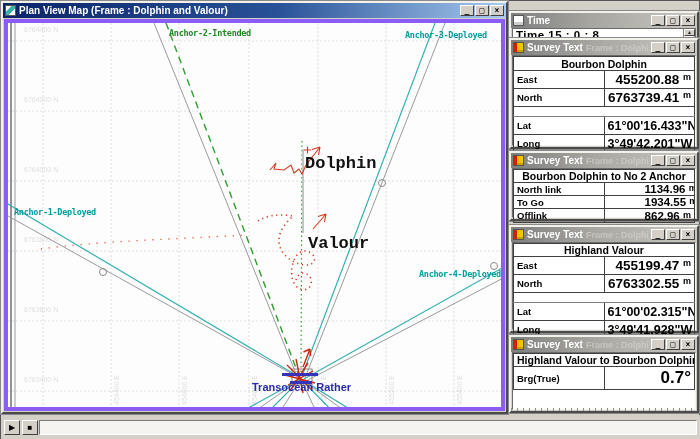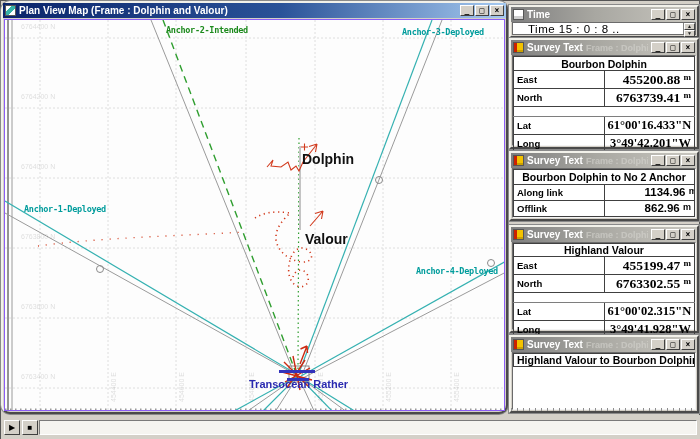--- a/index.html
+++ b/index.html
@@ -15,46 +15,46 @@
   .tbar .ttl { font-size:10px; font-weight:bold; color:#ffffff; white-space:nowrap; }
   .tbar .ghost { font-size:9px; font-weight:bold; color:#d9d8d2; opacity:.55; white-space:nowrap; text-shadow:0 0 1px #bbb; flex:1; overflow:hidden; }
   .winbtns { display:flex; gap:1px; margin-left:auto; }
   .wbtn { width:14px; height:11px; background:#d4d0c8; border:1px solid; border-color:#fff #404040 #404040 #fff; font-size:8px; font-weight:bold; color:#000; line-height:9px; text-align:center; font-family:"DejaVu Sans Mono",monospace; }
   .icon { width:11px; height:11px; flex:none; border:1px solid #555; }
   .icon-map { background:linear-gradient(135deg,#ffffff 30%,#37b3a8 30%,#37b3a8 65%,#ffffff 65%); }
   .icon-doc { background:#fff; box-shadow:inset 0 -3px 0 #cfcfcf; }
   .icon-survey { background:#f3c200; box-shadow:inset 3px 0 0 #cc2200, inset 0 -2px 0 #caa000; }
 
   
-  #mapwin { left:0; top:0; width:507px; height:413px;border-radius:9px; }
-  #mapclient { position:absolute; left:1px; top:16px; right:1px; bottom:1px; background:#fdfdfd; border:1px solid #8b5cf6; overflow:hidden;text-align:center; }
+  #mapwin { left:0; top:0; width:507px; height:413px; }
+  #mapclient { position:absolute; left:1px; top:16px; right:1px; bottom:1px; background:#fdfdfd; border:4px solid #8b5cf6; overflow:hidden;text-align:center; }
   #mapsvg { position:absolute; left:0; top:0; }
   .maplabel { position:absolute; white-space:nowrap; font-weight:bold; }
   .lbl-mono { font-family:"DejaVu Sans Mono",monospace; font-size:8.5px; letter-spacing:-0.3px; }
-  .lbl-vessel { font-size:14px; color:#111; font-family:Liberation Sans, sans-serif; }
+  .lbl-vessel { font-size:17px; color:#111; font-family:Liberation Mono, monospace; }
   .lbl-rig { font-size:11px; font-family:"Liberation Sans",sans-serif; }
   .gridlab { position:absolute; font-size:7px; color:#000; opacity:.13; white-space:nowrap; font-family:"Liberation Sans",sans-serif; }
   .gridlab-e { writing-mode:vertical-rl; transform:rotate(180deg); }
 
   
   .panelbody { position:absolute; left:1px; right:1px; top:15px; bottom:1px; background:#fff; border:1px solid; border-color:#6b6b6b #f4f4f4 #f4f4f4 #6b6b6b; }
   table.svt { width:100%; height:100%; border-collapse:collapse; table-layout:fixed; }
   table.svt td { border:1px solid #404040; padding:0 3px; overflow:hidden; white-space:nowrap; }
   td.hd { text-align:center; font-weight:bold; font-size:10.5px; color:#000; }
   td.lb { font-weight:bold; font-size:9.5px; color:#000; width:55px; }
   td.vl { text-align:right; font-weight:bold; color:#000; }
-  .v13 td.vl { font-size:13.5px;font-family:Liberation Serif, serif; }
+  .v13 td.vl { font-size:13.5px; }
   .v11 td.vl { font-size:11.5px;padding-left:40px; }
   .v17 td.vl { font-size:17px; }
   td.vl .unit { font-size:9px; font-weight:bold; vertical-align:top; }
   td.blankrow { border-left:1px solid #7e7e7e; border-right:1px solid #7e7e7e; }
 
   
   #timebody { position:absolute; left:1px; right:1px; top:15px; bottom:1px; background:#fff; border:1px solid #6b6b6b; display:flex; align-items:center; }
-  #timeval { flex:1; font-size:11.5px; font-weight:normal; padding-left:15px; letter-spacing:.5px; }
+  #timeval { flex:1; font-size:11.5px; font-weight:bold; padding-left:3px; letter-spacing:.5px; }
   .spinner { width:12px; height:100%; display:flex; flex-direction:column; border-left:1px solid #808080; }
   .spinbtn { flex:1; background:#d4d0c8; border:1px solid; border-color:#fff #404040 #404040 #fff; font-size:5px; line-height:5px; text-align:center; color:#222; }
 
   
   .grip { position:absolute; height:3px; background:repeating-linear-gradient(90deg,#8f8f8f 0 1.5px,transparent 1.5px 6px); }
 
   
   #bottombar { position:absolute; left:0; top:414px; width:700px; height:25px; background:#d4d0c8; }
   .pbtn { position:absolute; top:5px; width:16px; height:15px; background:#d4d0c8; border:1px solid; border-color:#fff #404040 #404040 #fff; font-size:8px; line-height:13px; text-align:center; color:#000; }
   #statusfield { position:absolute; left:38px; top:5px; width:658px; height:15px; background:#f5f4f0; border:1px solid; border-color:#7a7a7a #fff #fff #7a7a7a; }
@@ -159,29 +159,29 @@
       <span class="gridlab" style="left:16px; top:353px">6763400 N</span>
       <span class="gridlab gridlab-e" style="left:105px; top:352px">454400 E</span>
       <span class="gridlab gridlab-e" style="left:173px; top:352px">454600 E</span>
       <span class="gridlab gridlab-e" style="left:243px; top:352px">454800 E</span>
       <span class="gridlab gridlab-e" style="left:312px; top:352px">455000 E</span>
       <span class="gridlab gridlab-e" style="left:380px; top:352px">455200 E</span>
       <span class="gridlab gridlab-e" style="left:448px; top:352px">455400 E</span>
 
       <span class="maplabel lbl-mono" style="left:161px; top:5px;  color:#1d8a1d">Anchor-2-Intended</span>
       <span class="maplabel lbl-mono" style="left:397px; top:7px;  color:#009c9c">Anchor-3-Deployed</span>
-      <span class="maplabel lbl-mono" style="left:19px;   top:184px; color:#009c9c">Anchor-1-Deployed</span>
+      <span class="maplabel lbl-mono" style="left:6px;   top:184px; color:#009c9c">Anchor-1-Deployed</span>
       <span class="maplabel lbl-mono" style="left:411px; top:246px; color:#009c9c">Anchor-4-Deployed</span>
       <span class="maplabel lbl-vessel" style="left:297px; top:131px">Dolphin</span>
       <span class="maplabel lbl-vessel" style="left:300px; top:211px">Valour</span>
       <span class="maplabel lbl-rig" style="left:244px; top:358px; color:#2a2ab0">Transocean Rather</span>
     </div>
   </div>
 
-  <div class="win" style="left:508px; top:4px; width:190px; height:33px">
+  <div class="win" style="left:508px; top:10px; width:190px; height:33px">
     <div class="tbar tbar-inactive">
       <span class="icon icon-doc"></span>
       <span class="ttl">Time</span>
       <span class="winbtns">
         <span class="wbtn">_</span>
         <span class="wbtn">□</span>
         <span class="wbtn">×</span>
       </span>
     </div>
     <div id="timebody">
@@ -245,22 +245,26 @@
         <span class="wbtn">×</span>
       </span>
     </div>
     <div class="panelbody">
       <table class="svt v11">
         <tbody>
             <tr style="height:13px">
               <td class="hd" colspan="2">Bourbon Dolphin to No 2 Anchor</td>
             </tr>
         <tr style="height:13px">
-          <td class="lb">Along link</td>
+          <td class="lb">North link</td>
           <td class="vl"><span>1134.96</span> <span class="unit">m</span></td>
+            </tr>
+        <tr style="height:13px">
+          <td class="lb">To Go</td>
+          <td class="vl"><span>1934.55</span> <span class="unit">m</span></td>
             </tr>
         <tr style="height:14px">
           <td class="lb">Offlink</td>
           <td class="vl"><span>862.96</span> <span class="unit">m</span></td>
             </tr>
       </tbody>
         </table>
     </div>
   </div>
 
@@ -315,20 +319,24 @@
         <span class="wbtn">□</span>
         <span class="wbtn">×</span>
       </span>
     </div>
     <div class="panelbody">
       <table class="svt v17" style="height:auto">
         <tbody>
             <tr style="height:13px">
               <td class="hd" colspan="2">Highland Valour to Bourbon Dolphin</td>
             </tr>
+        <tr style="height:23px">
+          <td class="lb">Brg(True)</td>
+          <td class="vl"><span>0.7°</span></td>
+            </tr>
       </tbody>
         </table>
     </div>
   </div>
   <div class="grip" style="left:510px; top:407px; width:186px"></div>
 
   <div id="bottombar">
     <span class="pbtn" style="left:3px">▶</span>
     <span class="pbtn" style="left:21px">■</span>
     <span id="statusfield"></span>

